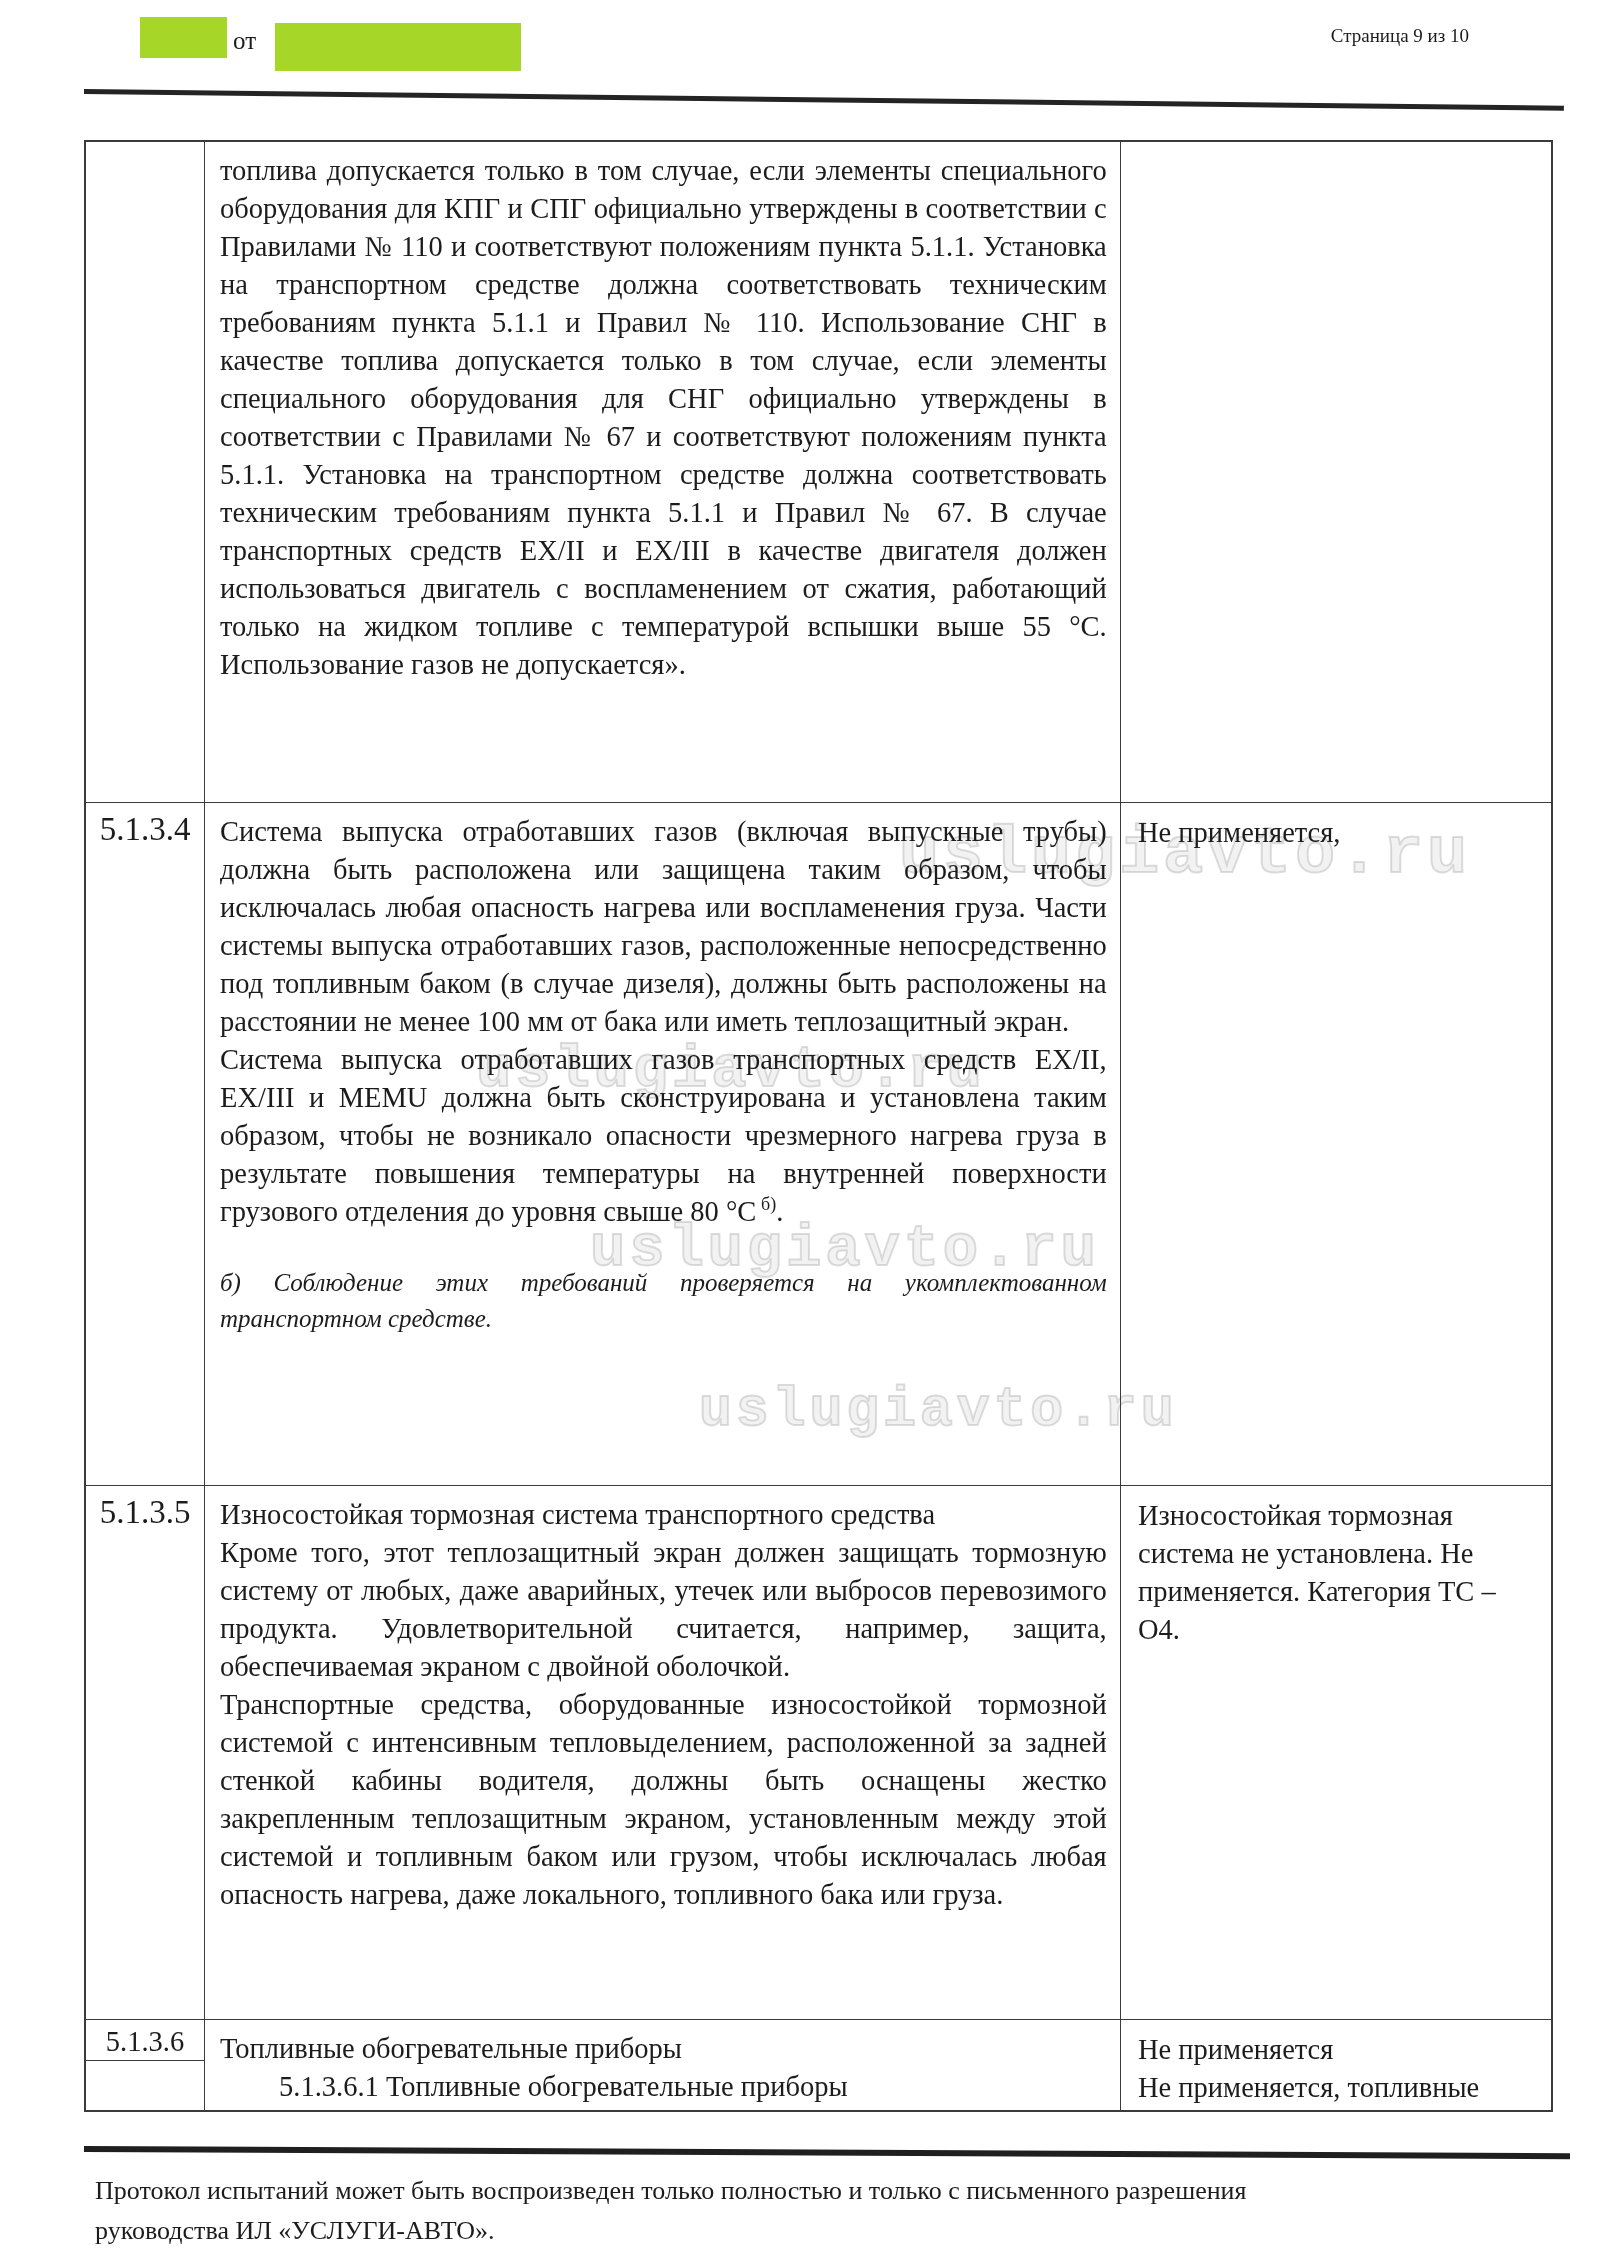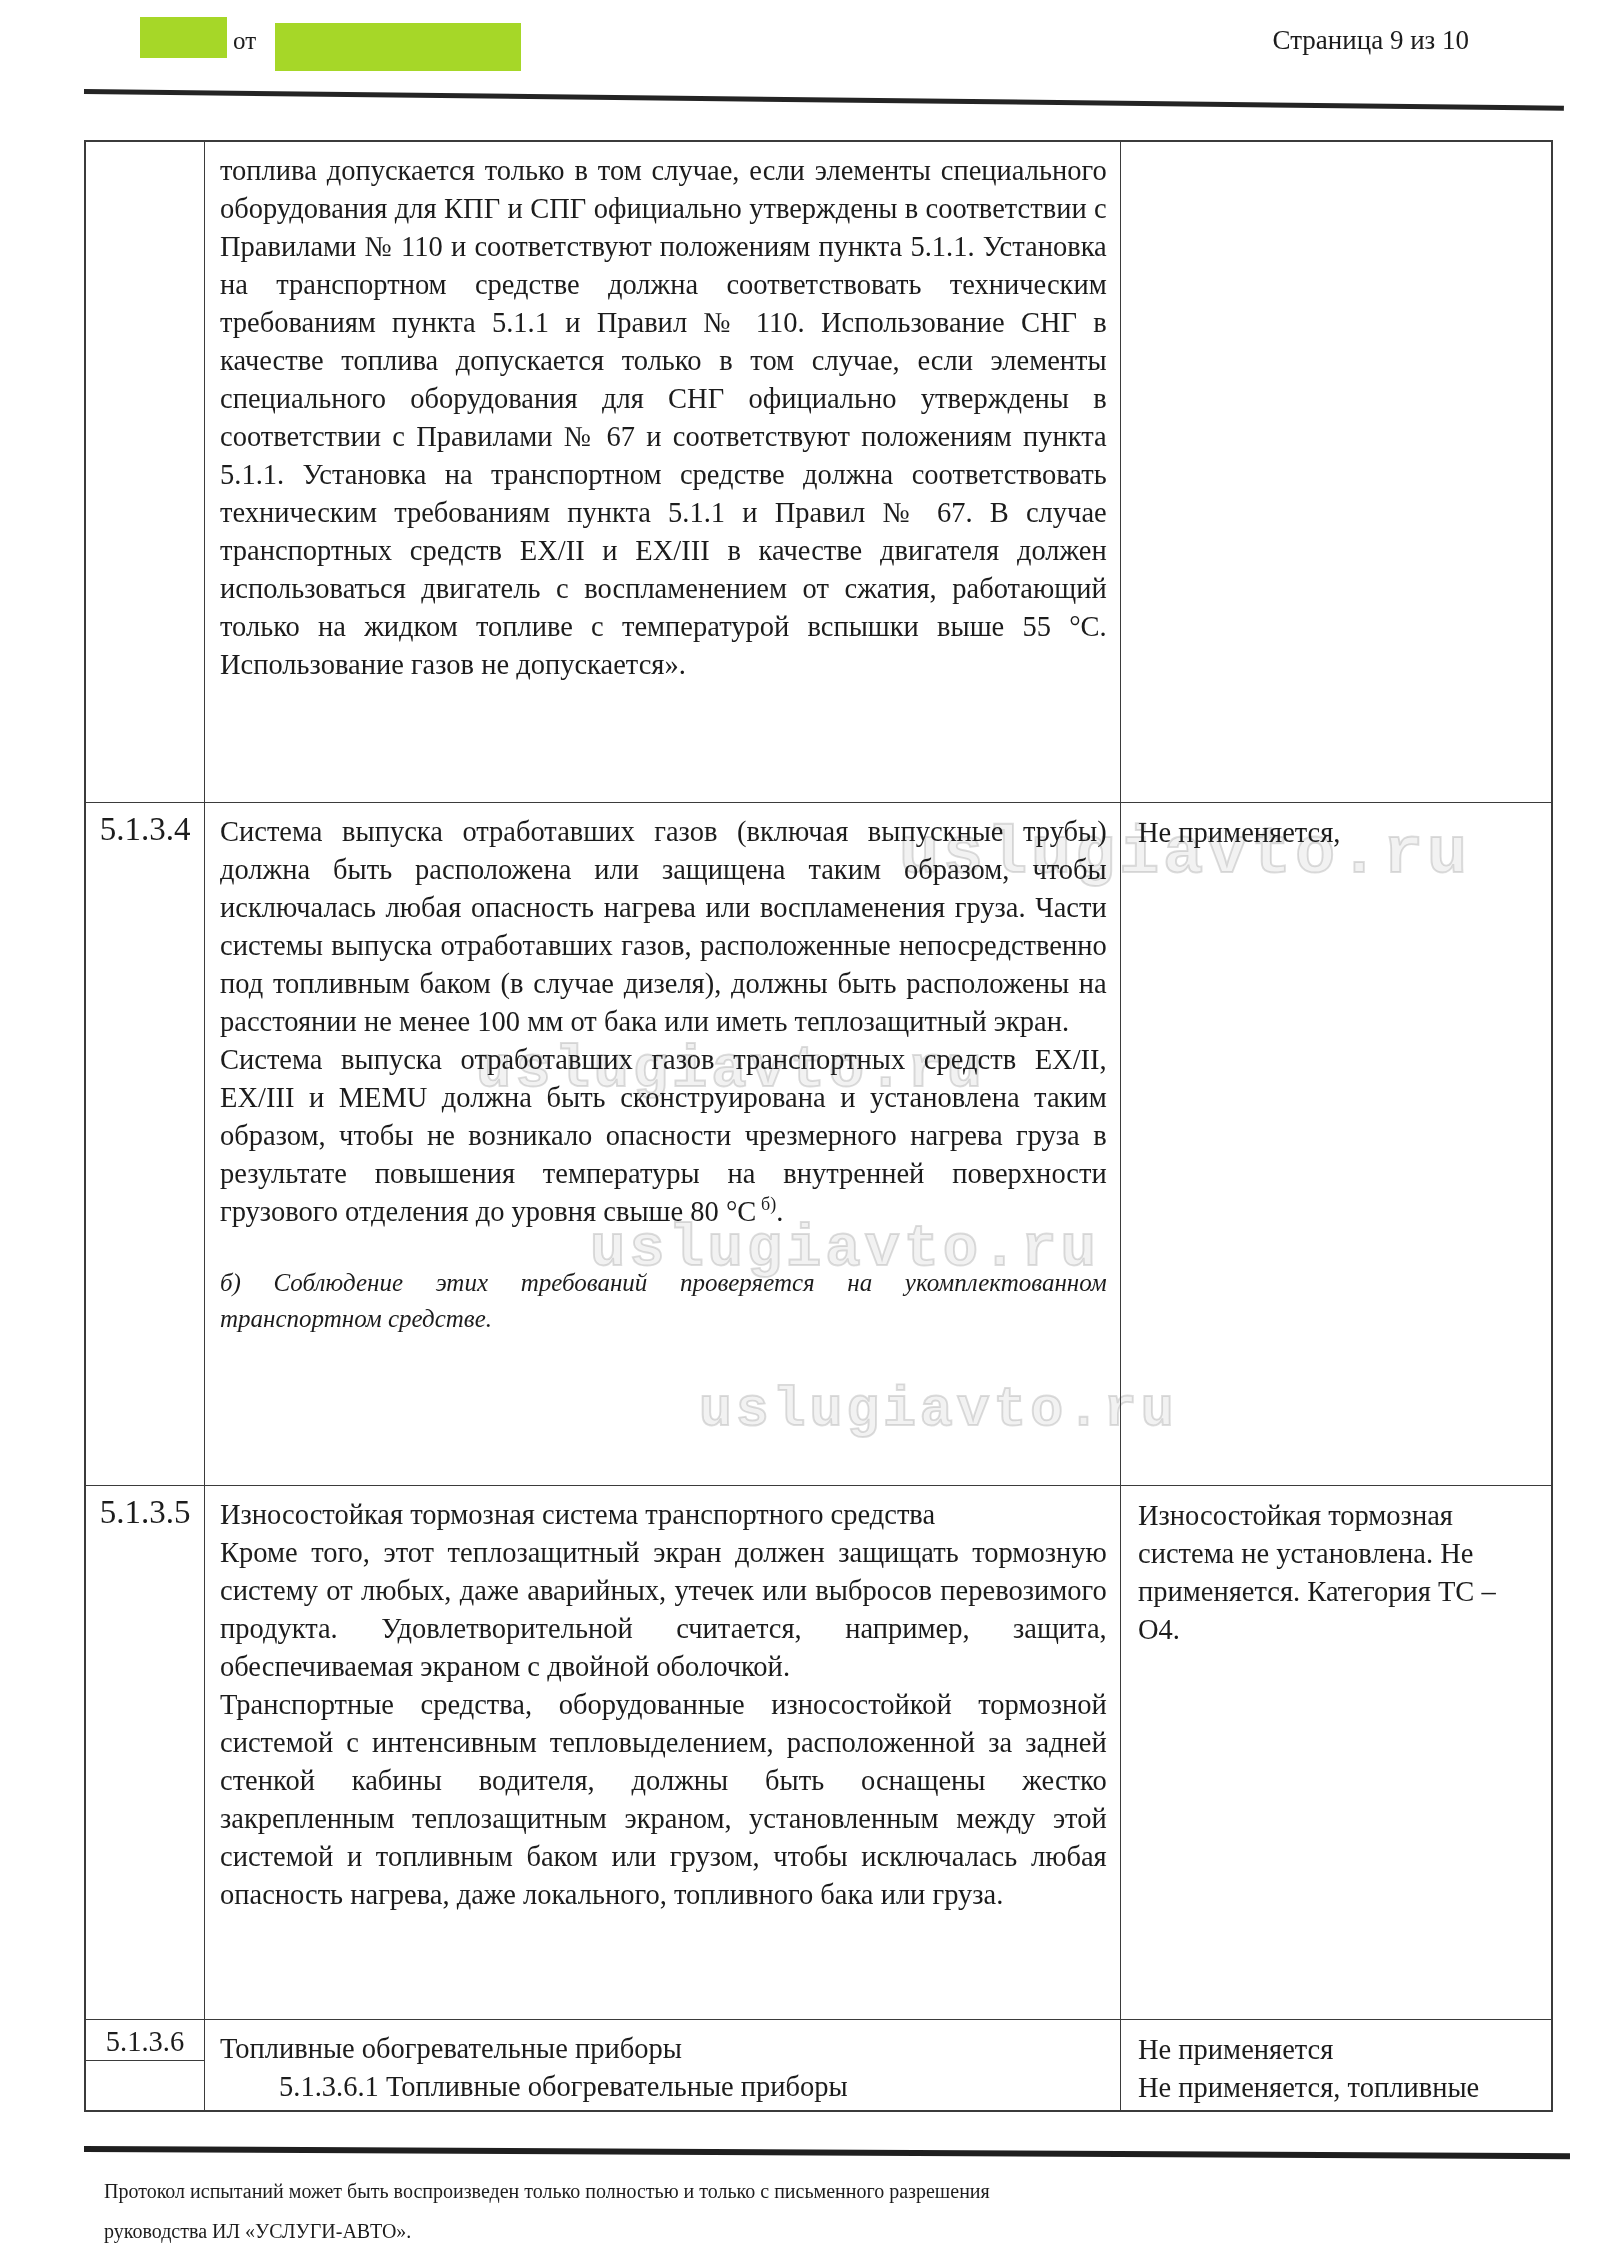--- a/index.html
+++ b/index.html
@@ -6,21 +6,21 @@
   .page{
     position:relative;width:1621px;height:2267px;background:#ffffff;
     font-family:"Liberation Serif","DejaVu Serif",serif;color:#1c1c1c;
     overflow:hidden;margin:0 auto;
   }
   
   .hdr-green{position:absolute;background:#a6d728;}
   .hdr-green-1{left:140px;top:17px;width:87px;height:41px;}
   .hdr-green-2{left:275px;top:23px;width:246px;height:48px;}
   .hdr-ot{position:absolute;left:233px;top:27px;font-size:25px;font-family:Liberation Serif, serif;}
-  .hdr-page{position:absolute;right:152px;top:25px;font-size:27px;}
+  .hdr-page{position:absolute;right:152px;top:25px;font-size:19px;}
   .hdr-rule{
     position:absolute;left:84px;top:89px;width:1480px;height:4.8px;background:#242424;
     transform:rotate(0.65deg);transform-origin:left center;
   }
   
   .watermark{
     position:absolute;font-family:Liberation Mono, monospace;
     font-weight:bold;letter-spacing:3.8px;color:rgba(165,165,165,0.14);
     -webkit-text-stroke:1.9px rgba(150,150,150,0.32);
     pointer-events:none;white-space:nowrap;
@@ -49,22 +49,22 @@
   sup{font-size:18px;margin-left:4.8px;line-height:0;}
   .note{padding:11.4px 49px 0 17px;font-size:28.5px;line-height:38px;}
   .note p{margin:0;}
   .sec-box{height:41px;border-bottom:1.9px solid #3b3b3b;box-sizing:border-box;
            text-align:center;padding-top:5.7px;font-size:28.5px;}
   
   .ftr-rule{
     position:absolute;left:84px;top:2146px;width:1486px;height:5.7px;background:#1f1f1f;
     transform:rotate(0.28deg);transform-origin:left center;
   }
-  .ftr-text{position:absolute;left:104px;top:2171px;width:1408px;
-            font-size:20px;line-height:40px;}
+  .ftr-text{position:absolute;left:95px;top:2171px;width:1408px;
+            font-size:26px;line-height:40px;}
   .ftr-text p{margin:0;}
 </style>
 </head>
 <body>
 
 <div class="page">
 
   <div class="hdr-green hdr-green-1"></div>
   <span class="hdr-ot">от</span>
   <div class="hdr-green hdr-green-2"></div>

